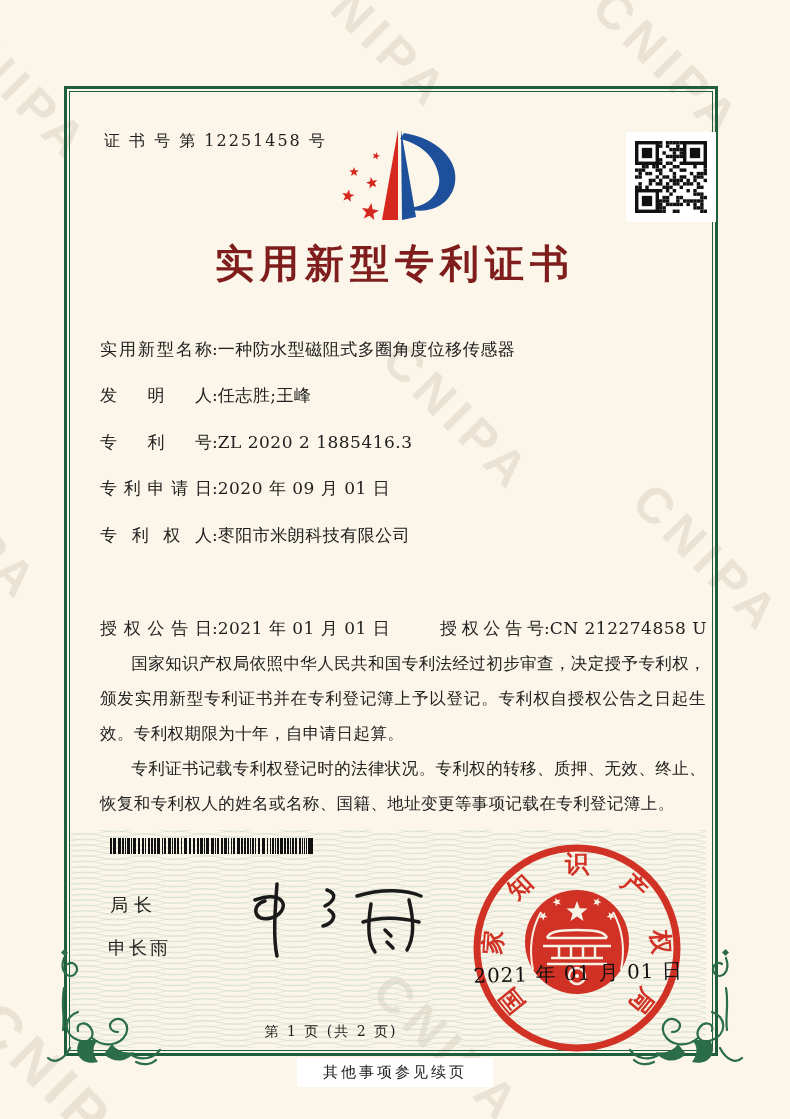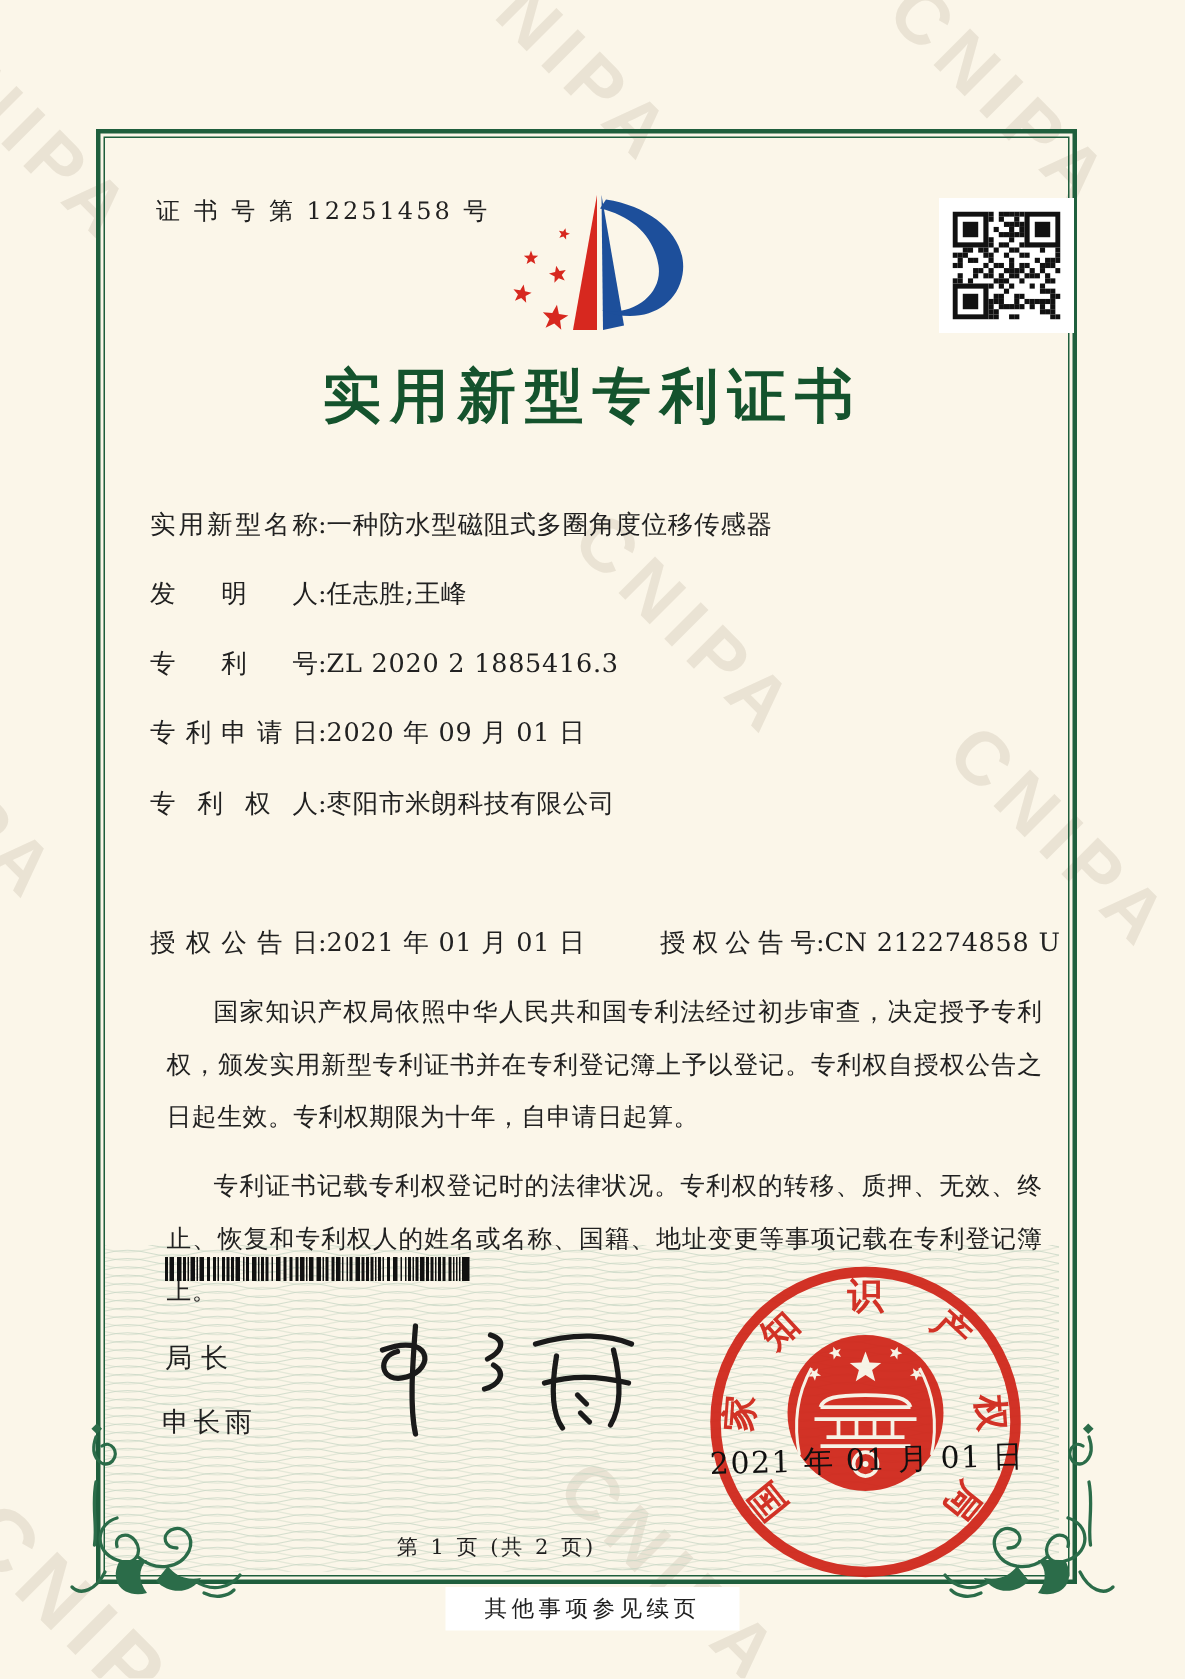--- a/index.html
+++ b/index.html
@@ -16,29 +16,29 @@
   .wm.big{font-size:58px;}
   
   .guilloche{position:absolute;left:70px;top:830px;z-index:1;}
   
   .content{position:absolute;left:0;top:0;width:100%;height:100%;z-index:3;}
   .certno{position:absolute;left:104px;top:131px;font-size:16px;letter-spacing:2px;text-align:center;}
   .logo{position:absolute;left:334px;top:126px;}
   .qrbox{position:absolute;left:626px;top:132px;width:90px;height:90px;background:#fff;}
   .qrbox svg{position:absolute;left:9px;top:9px;}
   .title{position:absolute;left:0;top:237px;width:790px;text-align:center;
-         font-size:39px;font-weight:bold;letter-spacing:6px;color:#14532d;}
+         font-size:39px;font-weight:bold;letter-spacing:6px;color:#7f1d1d;}
   .frow{position:absolute;left:100px;width:612px;font-size:17px;white-space:nowrap;}
   .flabel{display:inline-block;width:112px;text-align:justify;text-align-last:justify;}
   .fvalue{letter-spacing:0.5px;}
   .grant2{position:absolute;left:340px;top:0;}
   .flabel2{display:inline-block;width:104px;text-align:justify;text-align-last:justify;}
   .bodytext{position:absolute;left:100px;top:646px;width:606px;font-size:16.5px;
             line-height:35px;text-align:justify;letter-spacing:0.4px;}
-  .bodytext p{margin:11px;text-indent:1.9em;}
+  .bodytext p{margin:0;text-indent:1.9em;}
   .barcode{position:absolute;left:110px;top:838px;}
   .sig-title{position:absolute;left:110px;top:893px;font-size:18px;letter-spacing:6px;}
   .sig-name{position:absolute;left:108px;top:936px;font-size:18px;letter-spacing:3px;}
   .autograph{position:absolute;left:225px;top:870px;}
   .seal{position:absolute;left:467px;top:838px;z-index:4;opacity:0.95;}
   .seal-date{position:absolute;left:472px;top:960px;width:212px;text-align:center;z-index:5;
              font-size:20px;letter-spacing:1px;color:#101010;transform:rotate(-1.5deg);}
   .pageno{position:absolute;left:0;top:1023px;width:662px;text-align:center;
           font-size:14px;letter-spacing:2px;z-index:5;}
   .contnote{position:absolute;left:0;top:1058px;width:790px;text-align:center;z-index:5;}

